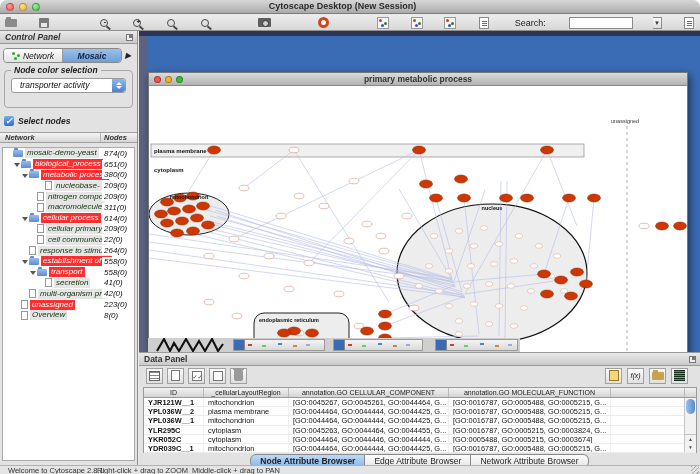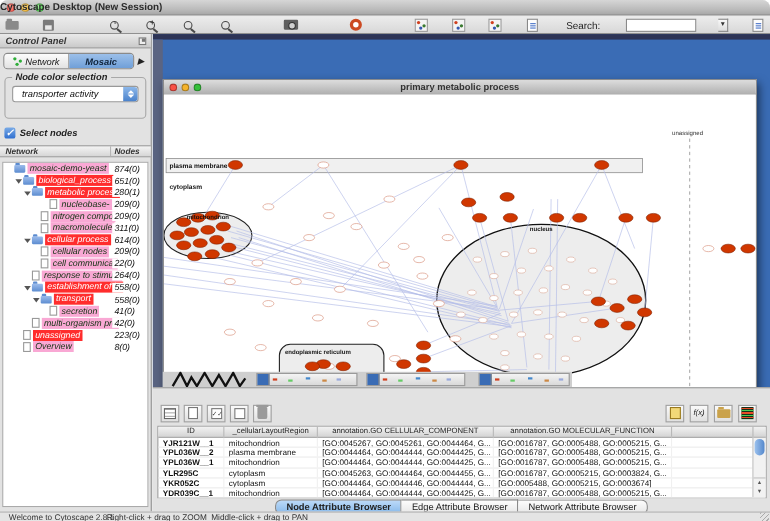--- a/index.html
+++ b/index.html
@@ -3,21 +3,21 @@
 <meta charset="utf-8">
 <style>
   html,body{margin:0;padding:0;background:#fff;}
   *{box-sizing:border-box;}
   .app{position:relative;width:700px;height:474px;font-family:"Liberation Sans",sans-serif;
        background:#e8e8e8;border-radius:7px 7px 0 0;overflow:hidden;font-size:9px;color:#222;}
 
   
   .titlebar{position:absolute;left:0;top:0;width:700px;height:14px;
     background:linear-gradient(#d6d6d6,#b9b9b9 70%,#a8a8a8);border-bottom:1px solid #7e7e7e;}
-  .titlebar .title{position:absolute;left:0;right:15px;top:1px;text-align:left;font-size:9px;font-weight:bold;color:#2b2b2b;}
+  .titlebar .title{position:absolute;left:0;right:15px;top:1px;text-align:center;font-size:9px;font-weight:bold;color:#2b2b2b;}
   .tl{position:absolute;top:3px;width:8px;height:8px;border-radius:50%;border:1px solid rgba(0,0,0,.25);}
   .tl.r{left:6px;background:radial-gradient(circle at 35% 30%,#ff9a93,#f95147);}
   .tl.y{left:19px;background:radial-gradient(circle at 35% 30%,#ffe08a,#f5b32c);}
   .tl.g{left:32px;background:radial-gradient(circle at 35% 30%,#a8f0a0,#35c03a);}
 
   .toolbar{position:absolute;left:0;top:15px;width:700px;height:16px;background:linear-gradient(#ececec,#d8d8d8);
     border-bottom:1px solid #909090;display:flex;align-items:center;gap:20px;padding:0 4px;}
   .tbtn{width:19px;height:14px;display:flex;align-items:center;justify-content:center;position:relative;}
   .gap{width:8px;}
   
@@ -79,21 +79,21 @@
   .trow{position:relative;height:10.8px;display:flex;align-items:center;white-space:nowrap;}
   .trow.sel{background:#3a75d1;}
   .tarrow{width:7px;display:inline-block;}
   .tarrow.on::before{content:'';display:inline-block;border-left:3.5px solid transparent;border-right:3.5px solid transparent;border-top:4px solid #555;}
   .trow.sel .tarrow.on::before{border-top-color:#fff;}
   .ticon{display:inline-block;margin-right:2px;}
   .ticon.folder{width:10px;height:7px;background:linear-gradient(#9cbcec,#5c8cd0);border-radius:1px;position:relative;}
   .ticon.folder::before{content:'';position:absolute;top:-2px;left:1px;width:4px;height:2px;background:#5c8cd0;border-radius:1px 1px 0 0;}
   .ticon.page{width:7px;height:9px;background:#fff;border:1px solid #999;}
   .tlabel{font-size:8px;padding:0 2px;line-height:10px;}
-  .tlabel.green{background:#f9a8d4;color:#103010;}
+  .tlabel.green{background:#e5e5e5;color:#103010;}
   .tlabel.red{background:#ff2d2d;color:#fff;}
   .tlabel.selblue{color:#fff;font-weight:bold;}
   .tnum{position:absolute;left:99px;font-size:8px;color:#111;background:#fff;padding-left:2px;}
   .trow.sel .tnum{background:transparent;color:#eef;}
 
   
   .desktop{position:absolute;left:139px;top:31px;width:561px;height:321px;background:#3a6cb5;overflow:hidden;}
   .desk-top{position:absolute;left:0;top:0;width:100%;height:5px;background:#2d3456;}
   .desk-left{position:absolute;left:0;top:5px;width:9px;bottom:0;background:#5a6482;}
   .netwin{position:absolute;left:9px;top:5px;width:540px;height:302px;background:#fff;border:1px solid #777;
@@ -275,21 +275,21 @@
           <div class="trow" style="padding-left: 11px;">
             <span class="tarrow on"></span>
             <span class="ticon folder"></span>
             <span class="tlabel red">biological_process</span>
             <span class="tnum">651(0)</span>
           </div>
           <div class="trow" style="padding-left: 19px;">
             <span class="tarrow on"></span>
             <span class="ticon folder"></span>
             <span class="tlabel red">metabolic process</span>
-            <span class="tnum">280(1)</span>
+            <span class="tnum">380(0)</span>
           </div>
           <div class="trow" style="padding-left: 35px;">
             <span class="tarrow"></span>
             <span class="ticon page"></span>
             <span class="tlabel green">nucleobase-</span>
             <span class="tnum">209(0)</span>
           </div>
           <div class="trow" style="padding-left: 27px;">
             <span class="tarrow"></span>
             <span class="ticon page"></span>
@@ -304,21 +304,21 @@
           </div>
           <div class="trow" style="padding-left: 19px;">
             <span class="tarrow on"></span>
             <span class="ticon folder"></span>
             <span class="tlabel red">cellular process</span>
             <span class="tnum">614(0)</span>
           </div>
           <div class="trow" style="padding-left: 27px;">
             <span class="tarrow"></span>
             <span class="ticon page"></span>
-            <span class="tlabel green">cellular nodes</span>
+            <span class="tlabel green">cellular primary</span>
             <span class="tnum">209(0)</span>
           </div>
           <div class="trow" style="padding-left: 27px;">
             <span class="tarrow"></span>
             <span class="ticon page"></span>
             <span class="tlabel green">cell communicat</span>
             <span class="tnum">22(0)</span>
           </div>
           <div class="trow" style="padding-left: 19px;">
             <span class="tarrow"></span>
@@ -546,20 +546,24 @@
           <div class="tex"></div>
         </div>
       <div class="minibar" style="left:287px;width:83px;">
           <div class="sq"></div>
           <div class="tex"></div>
         </div>
     </div>
   </div>
 
   <div class="dpanel">
+    <div class="phead">
+      <span>Data Panel</span>
+      <span class="float-ico"></span>
+    </div>
     <div class="dtools">
       <div class="dbtn">
           <span class="g-table"></span>
         </div>
       <div class="dbtn">
           <span class="g-page"></span>
         </div>
       <div class="dbtn">
           <span class="g-check">✓✓</span>
         </div>

